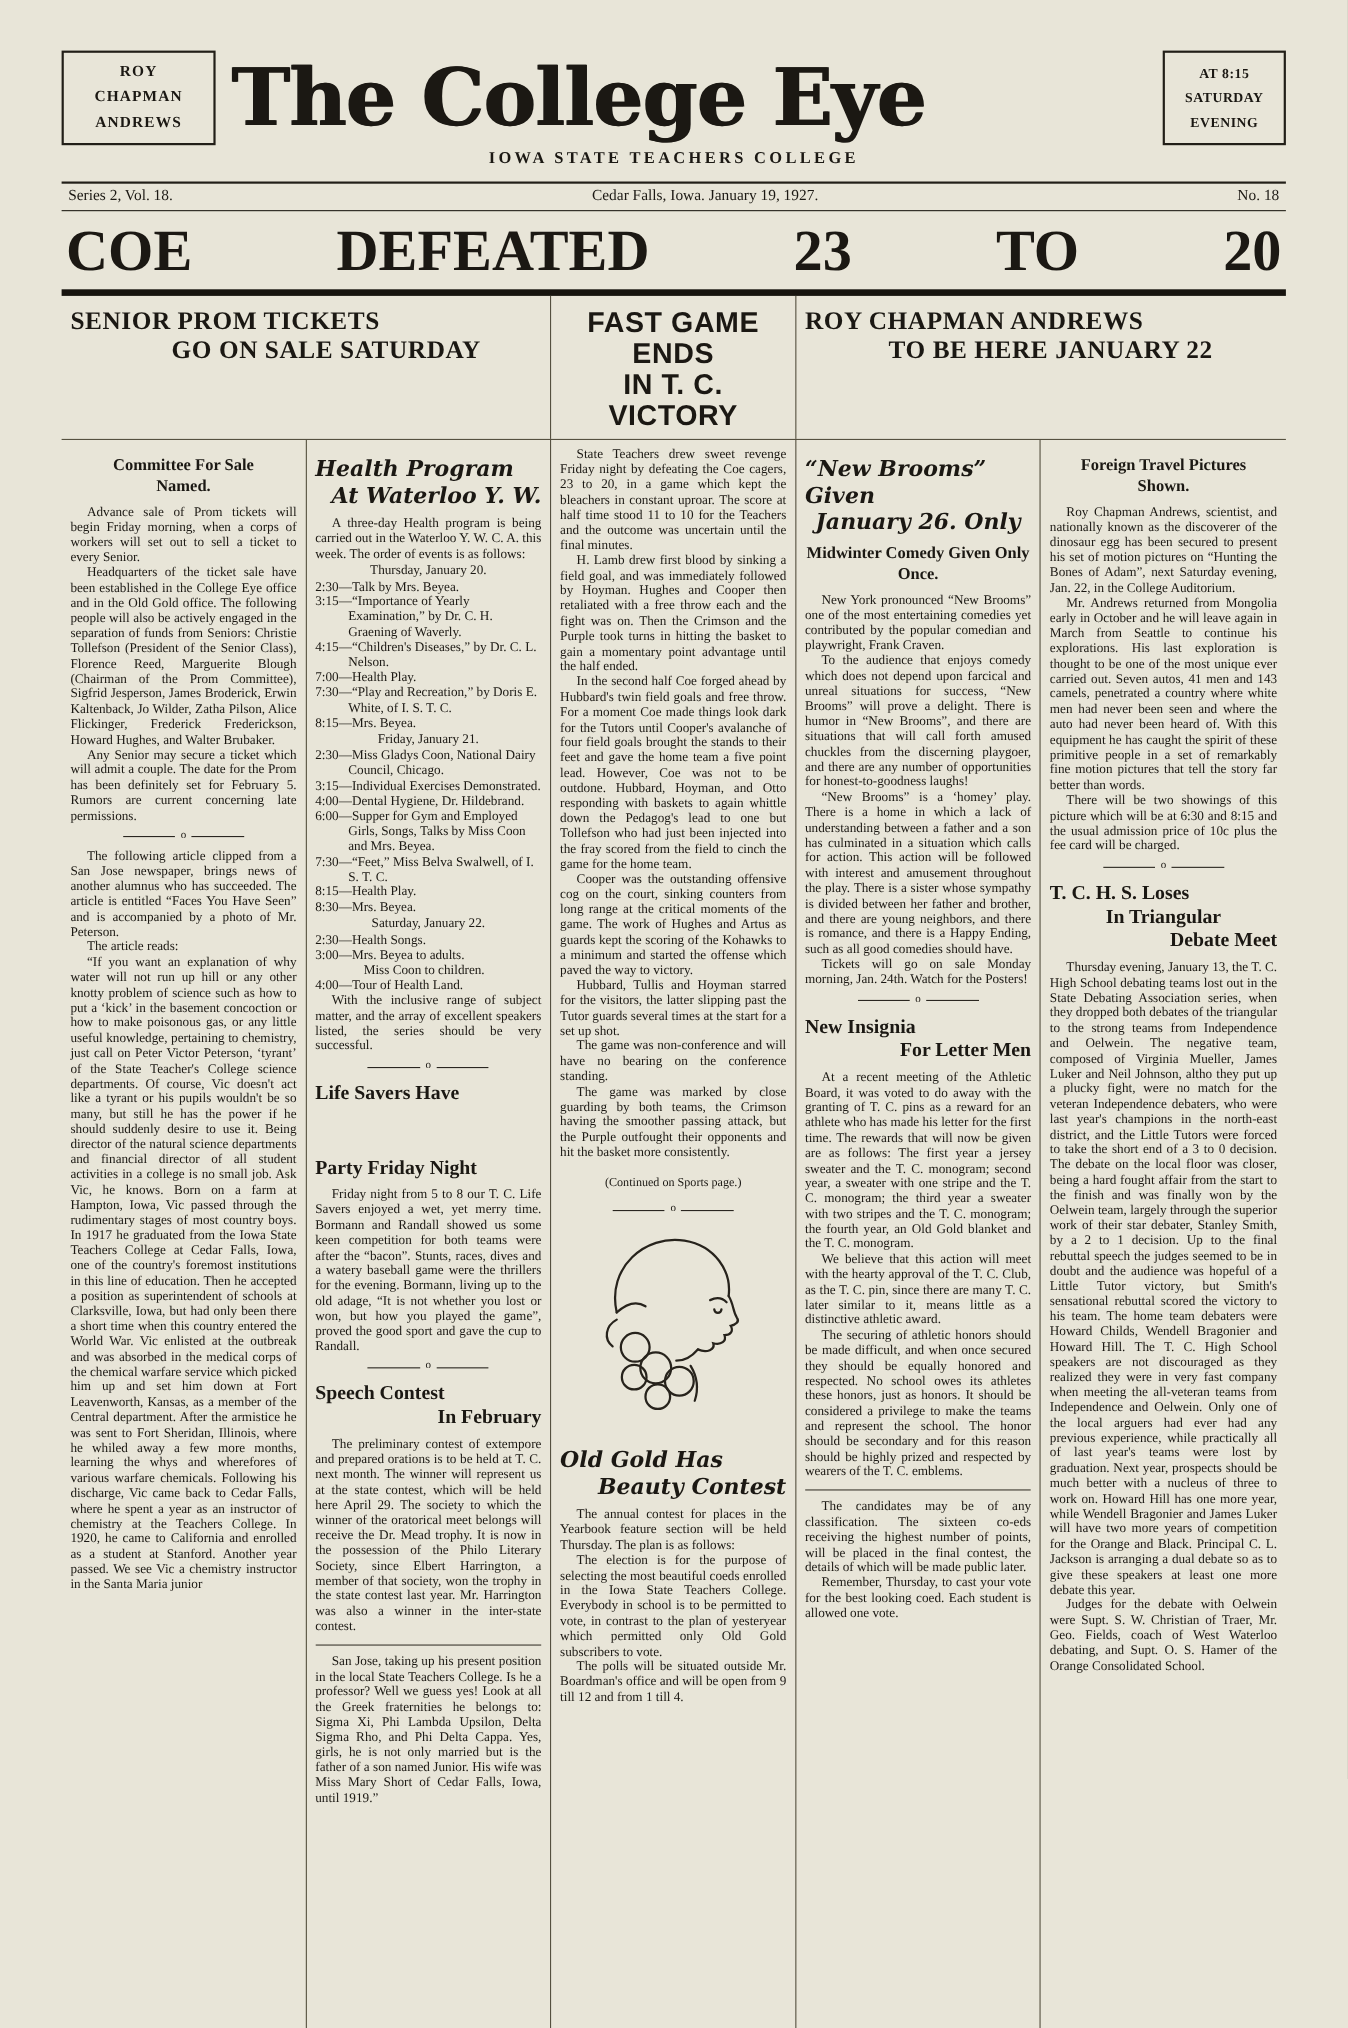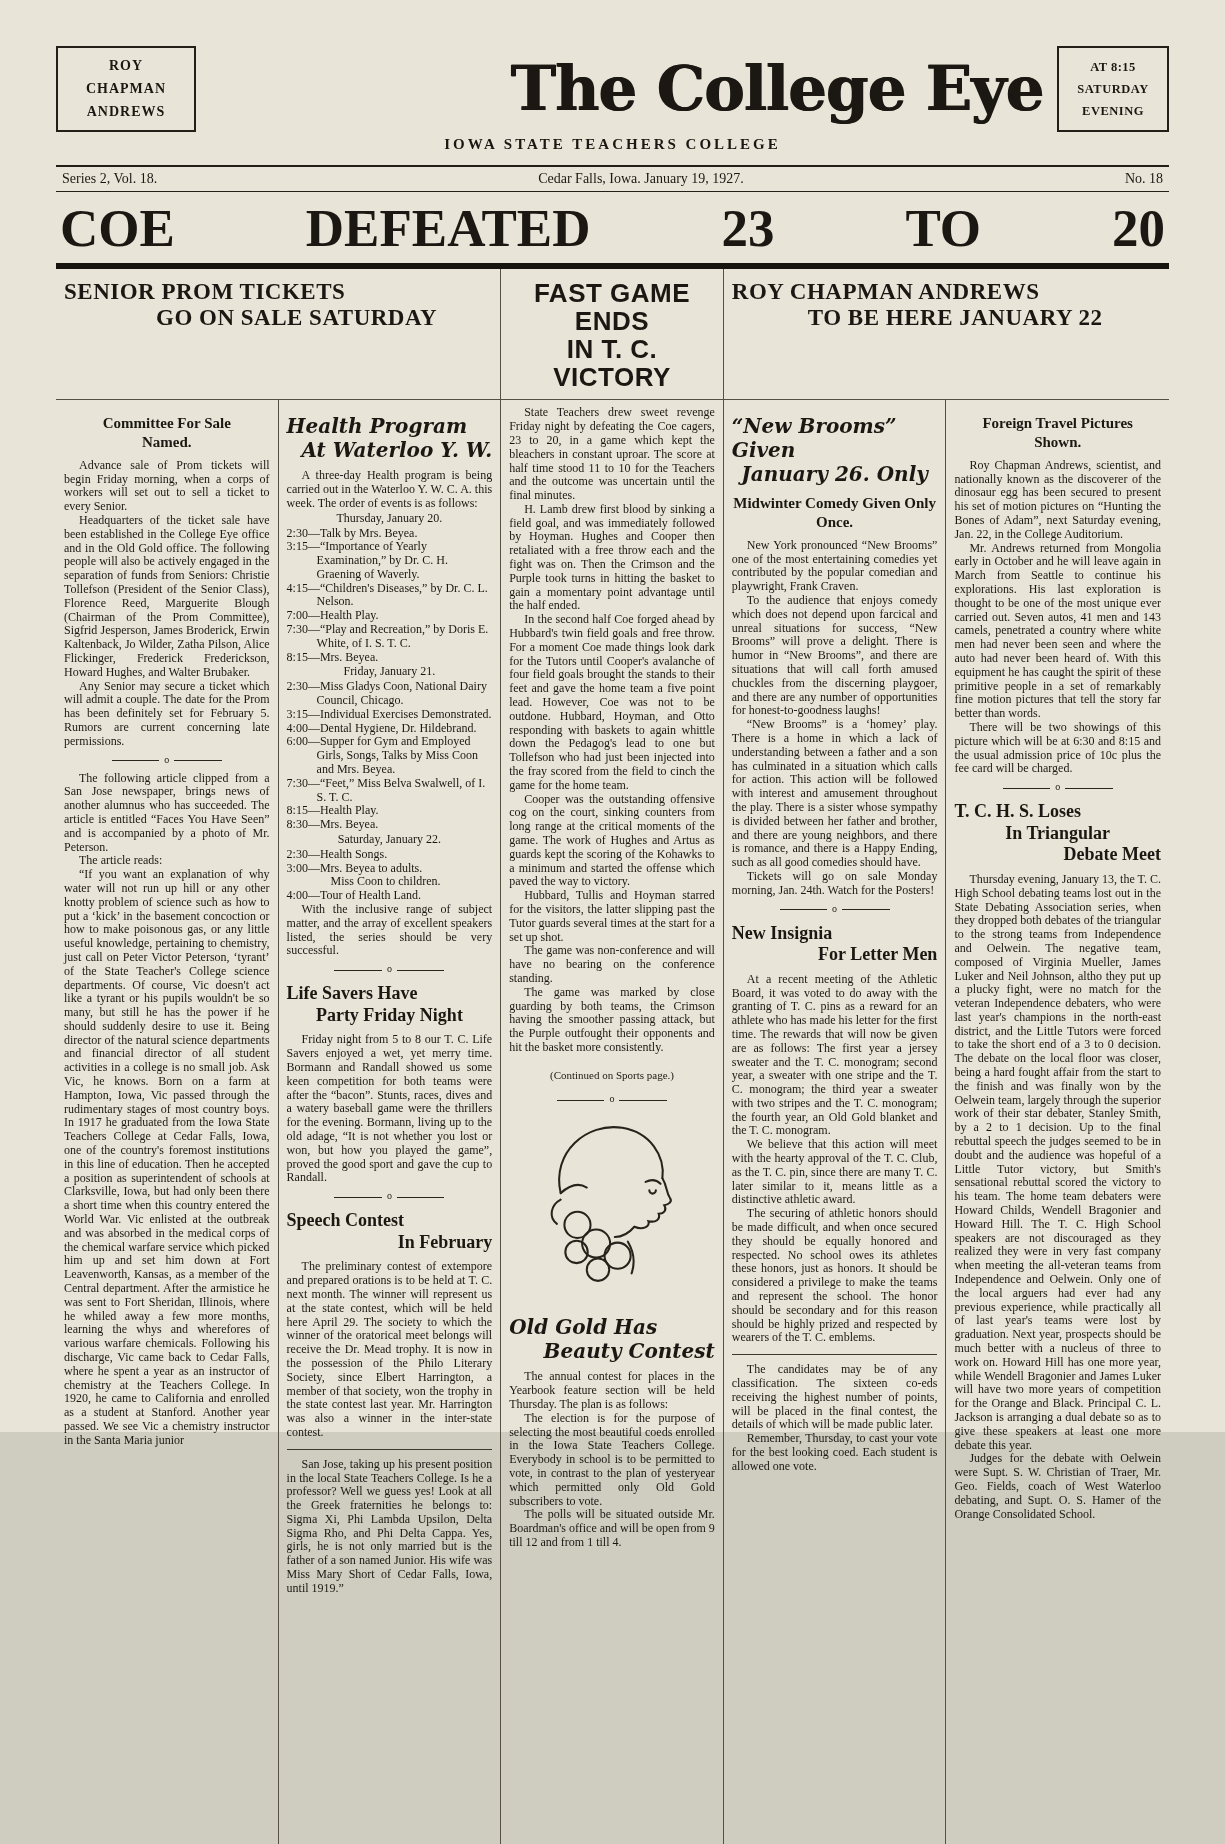--- a/index.html
+++ b/index.html
@@ -1,24 +1,24 @@
 <!DOCTYPE html>
 <html><head>
 <meta charset="utf-8">
 <style>
   *{margin:0;padding:0;box-sizing:border-box}
   html,body{background:#cfccc0}
   body{width:1225px;height:1844px;overflow:hidden;font-family:"Liberation Serif",serif;color:#1b1813}
-  .page{width:1225px;height:1432px;background:#e8e5d8;padding:46px 56px 12px;position:relative}
+  .page{width:1225px;height:1844px;background:#e8e5d8;padding:46px 56px 12px;position:relative}
   
   .masthead{display:flex;align-items:stretch;gap:14px}
   .mast-box{border:2px solid #221f18;padding:10px 8px;display:flex;flex-direction:column;justify-content:center;text-align:center;font-weight:bold;gap:7px}
   .mast-box.left{width:140px;font-size:14px;letter-spacing:1px}
   .mast-box.right{width:112px;font-size:12.5px;letter-spacing:.5px}
-  .mast-title{flex:1;text-align:right;font-family:"DejaVu Serif",serif;font-weight:bold;font-size:61px;line-height:1.05;letter-spacing:-1px;text-shadow:1px 0 0 #1b1813;align-self:center}
+  .mast-title{flex:1;text-align:left;font-family:"DejaVu Serif",serif;font-weight:bold;font-size:72px;line-height:1.05;letter-spacing:-1px;text-shadow:1px 0 0 #1b1813;align-self:center}
   .mast-sub{text-align:center;font-weight:bold;font-size:15px;letter-spacing:3px;margin-top:4px}
   
   .dateline{margin-top:12px;border-top:2px solid #221f18;border-bottom:1px solid #221f18;display:flex;justify-content:space-between;align-items:center;padding:4px 6px;font-size:14px}
   
   .banner{display:flex;justify-content:space-between;align-items:flex-end;padding:10px 4px 8px;font-family:"Liberation Serif",serif;font-weight:bold;font-size:53px;line-height:1}
   .thick-rule{height:6px;background:#17140f}
   
   .heads-row{display:grid;grid-template-columns:2fr 1fr 2fr;border-bottom:1px solid #55503f}
   .shead{padding:10px 8px 8px;font-weight:bold}
   .shead.sl,.shead.sr{font-size:23px;line-height:1.15;letter-spacing:.5px}
@@ -142,21 +142,21 @@
         <div class="sched2">Miss Coon to children.</div>
         <div class="sched">4:00—Tour of Health Land.</div>
         <p class="para">With the inclusive range of subject matter, and the array of excellent speakers listed, the series should be very successful.</p>
         <div class="sep">
           <span class="sep-line"></span>
           <span class="sep-o">o</span>
           <span class="sep-line"></span>
         </div>
         <div class="ahead md">
           <div style="text-align: left;">Life Savers Have</div>
-          <div style="text-align: center;">Party Friday Night</div>
+          <div style="text-align: left; margin-top: 46px;">Party Friday Night</div>
         </div>
         <p class="para">Friday night from 5 to 8 our T. C. Life Savers enjoyed a wet, yet merry time. Bormann and Randall showed us some keen competition for both teams were after the “bacon”. Stunts, races, dives and a watery baseball game were the thrillers for the evening. Bormann, living up to the old adage, “It is not whether you lost or won, but how you played the game”, proved the good sport and gave the cup to Randall.</p>
         <div class="sep">
           <span class="sep-line"></span>
           <span class="sep-o">o</span>
           <span class="sep-line"></span>
         </div>
         <div class="ahead md">
           <div style="text-align: left;">Speech Contest</div>
           <div style="text-align: right;">In February</div>

